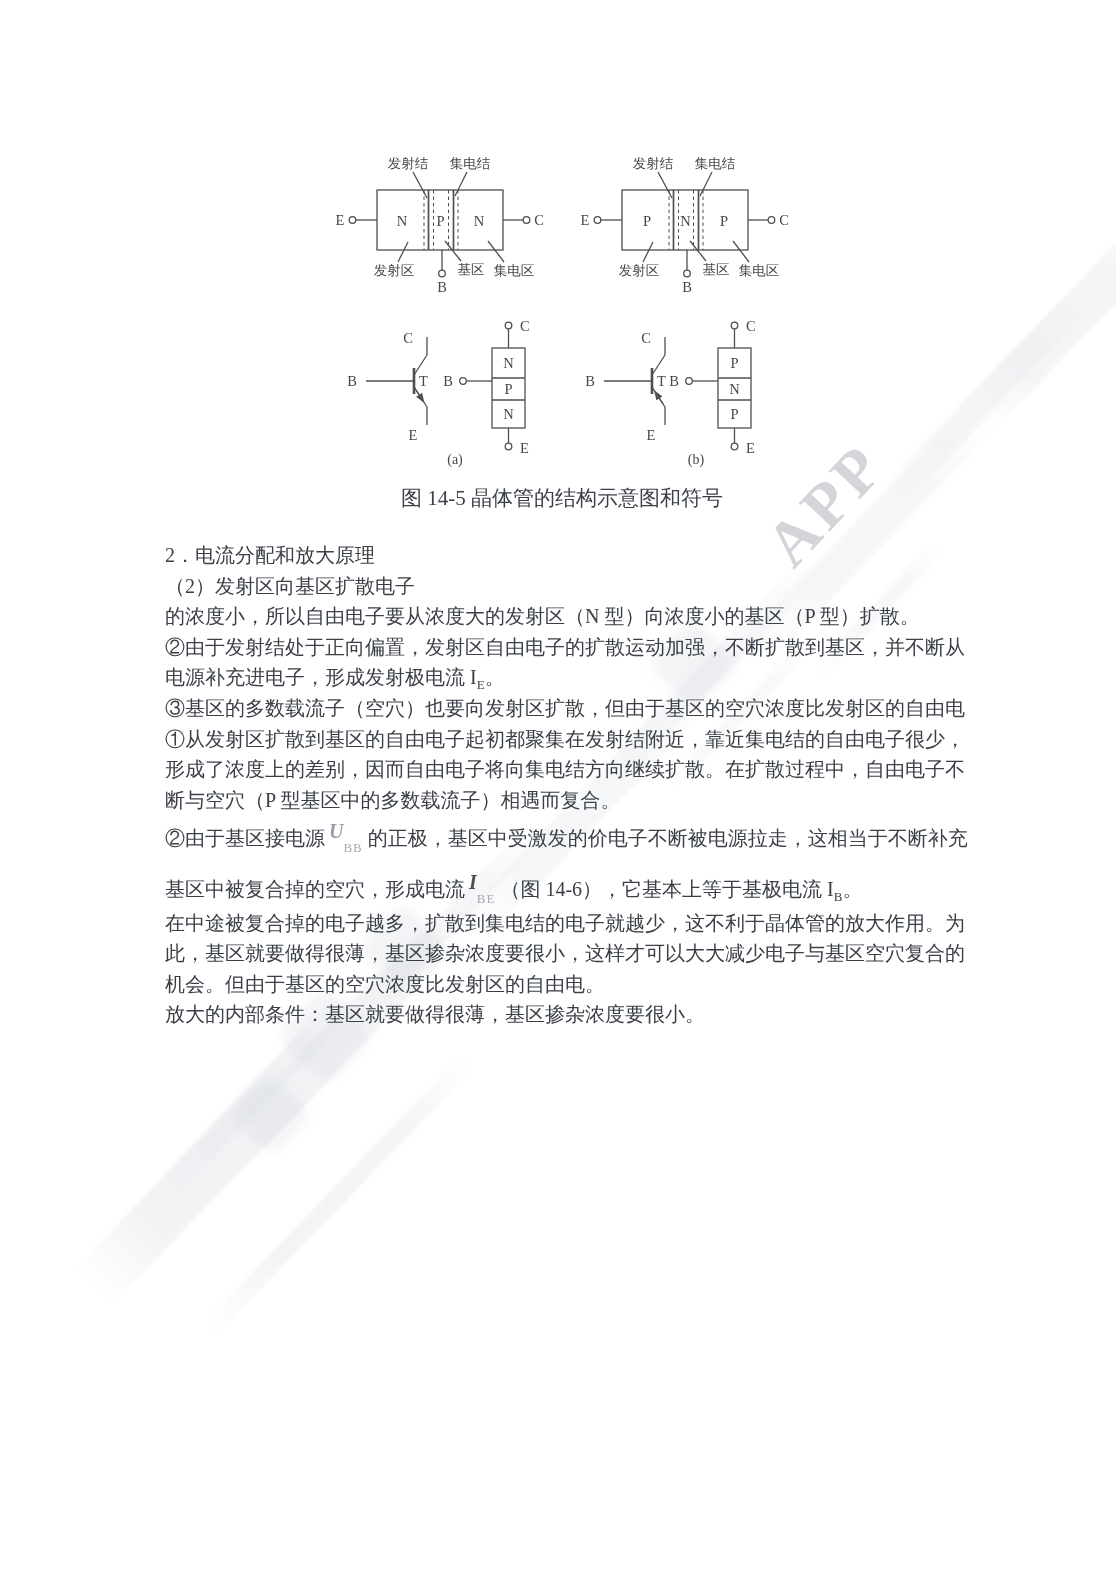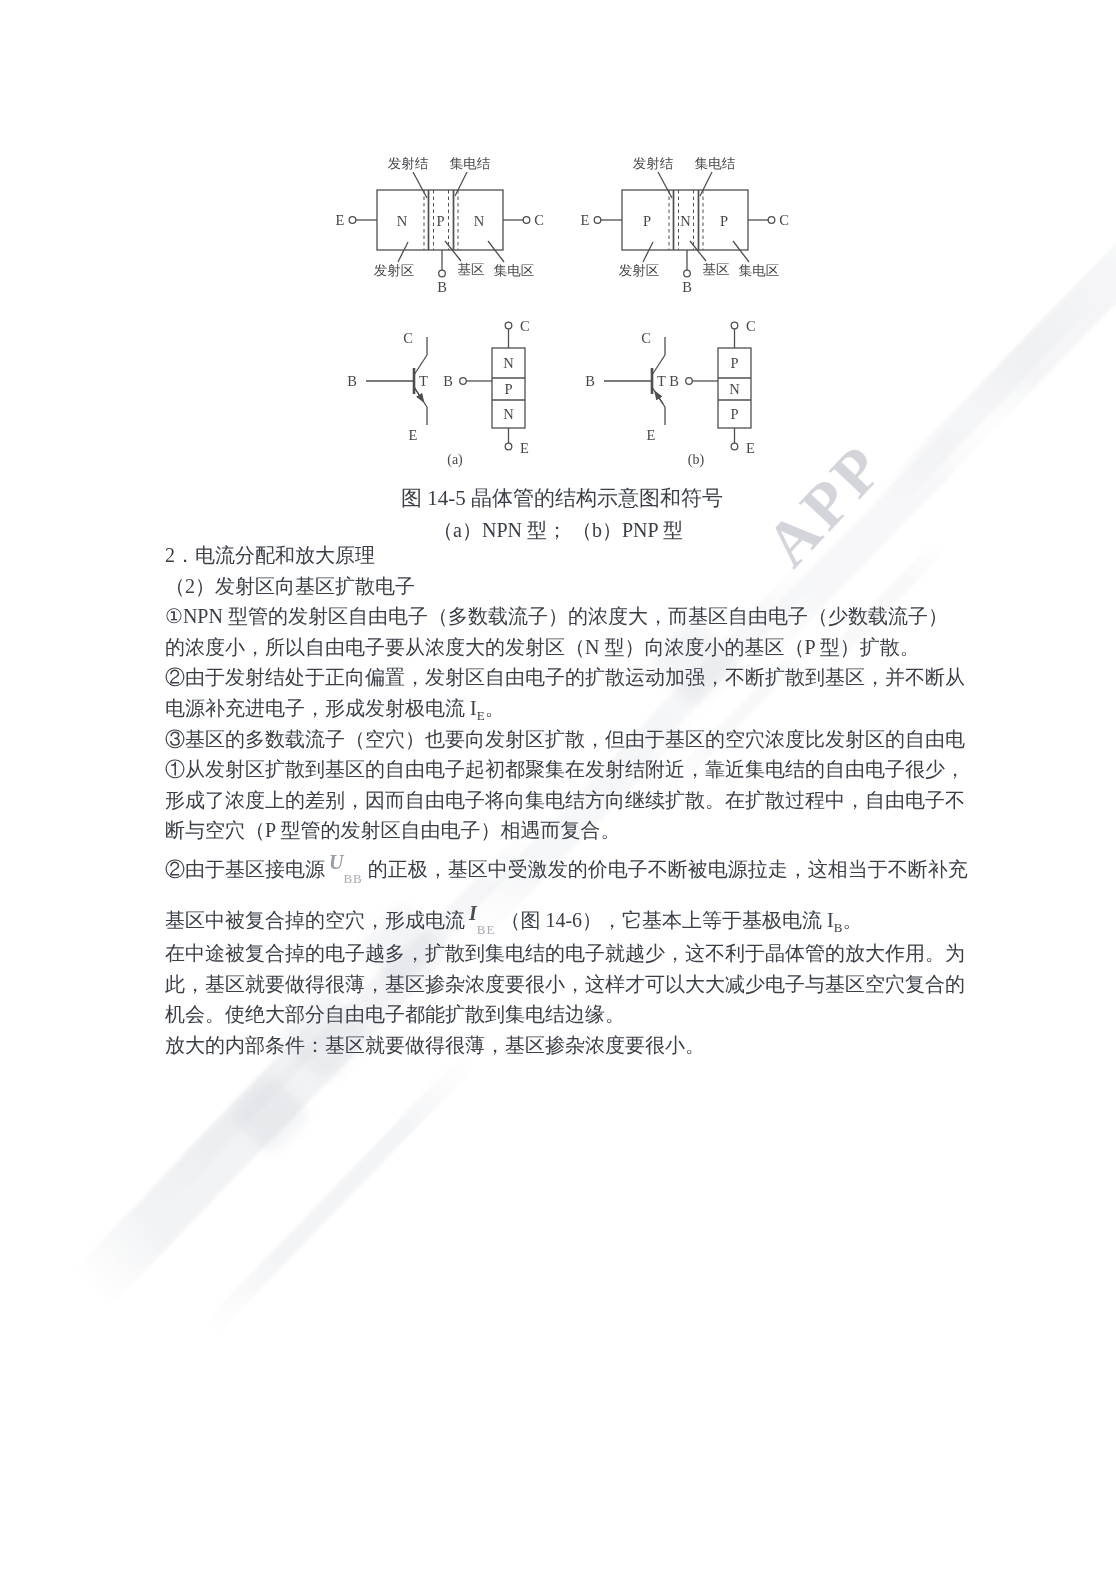--- a/index.html
+++ b/index.html
@@ -254,41 +254,39 @@
             <text class="letter" x="418" y="189">C</text>
             <text class="letter" x="346" y="244" text-anchor="middle">B</text>
             <text class="letter" x="418" y="311">E</text>
             <text class="small-paren" x="368" y="322" text-anchor="middle">(b)</text>
           </g>
         </g>
       </g>
     </svg>
 
     <div id="fig-caption">图 14-5 晶体管的结构示意图和符号</div>
-    <div id="fig-subcaption">（a）NPN 型； （b）PNP 型</div>
 
     <div id="body-text">
       <div class="bl">2．电流分配和放大原理</div>
       <div class="bl">（2）发射区向基区扩散电子</div>
-      <div class="bl">①NPN 型管的发射区自由电子（多数载流子）的浓度大，而基区自由电子（少数载流子）</div>
       <div class="bl">的浓度小，所以自由电子要从浓度大的发射区（N 型）向浓度小的基区（P 型）扩散。</div>
       <div class="bl">②由于发射结处于正向偏置，发射区自由电子的扩散运动加强，不断扩散到基区，并不断从</div>
       <div class="bl">
         <span>电源补充进电子，形成发射极电流 I</span><sub>E</sub><span>。</span>
       </div>
       <div class="bl">③基区的多数载流子（空穴）也要向发射区扩散，但由于基区的空穴浓度比发射区的自由电</div>
       <div class="bl">①从发射区扩散到基区的自由电子起初都聚集在发射结附近，靠近集电结的自由电子很少，</div>
       <div class="bl">形成了浓度上的差别，因而自由电子将向集电结方向继续扩散。在扩散过程中，自由电子不</div>
-      <div class="bl">断与空穴（P 型管的发射区自由电子）相遇而复合。</div>
+      <div class="bl">断与空穴（P 型基区中的多数载流子）相遇而复合。</div>
       <div class="bl gap-sm">
         <span>②由于基区接电源</span><span class="fvar light">U</span><sub class="fsub">BB</sub><span>的正极，基区中受激发的价电子不断被电源拉走，这相当于不断补充</span>
       </div>
       <div class="bl gap-lg">
         <span>基区中被复合掉的空穴，形成电流</span><span class="fvar dark">I</span><sub class="fsub">BE</sub><span>（图 14-6），它基本上等于基极电流 I</span><sub>B</sub><span>。</span>
       </div>
       <div class="bl gap-xs">在中途被复合掉的电子越多，扩散到集电结的电子就越少，这不利于晶体管的放大作用。为</div>
       <div class="bl">此，基区就要做得很薄，基区掺杂浓度要很小，这样才可以大大减少电子与基区空穴复合的</div>
-      <div class="bl">机会。使绝大部分自由电子都能扩散到集电结边缘。</div>
+      <div class="bl">机会。但由于基区的空穴浓度比发射区的自由电。</div>
       <div class="bl">放大的内部条件：基区就要做得很薄，基区掺杂浓度要很小。</div>
     </div>
 
   </div>
 </div>
 
 </body></html>

